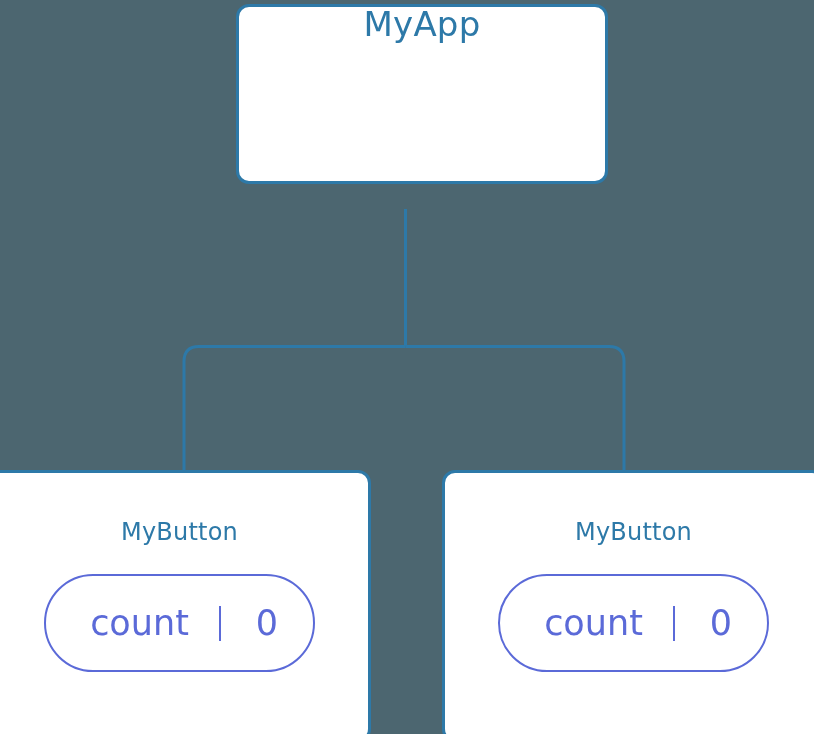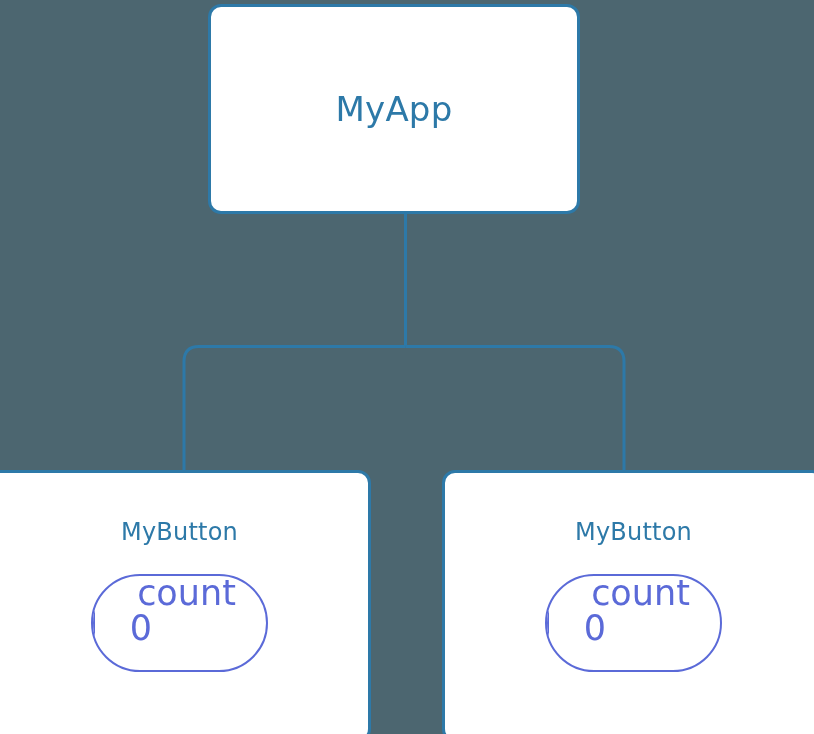--- a/index.html
+++ b/index.html
@@ -33,25 +33,25 @@
     background: #ffffff;
     border: 3px solid #2d79a8;
     border-radius: 13px;
     box-sizing: border-box;
     display: flex;
     flex-direction: column;
     align-items: center;
   }
 
   .node-root {
-    left: 208px;
+    left: 236px;
     top: 4px;
     width: 372px;
-    height: 210px;
-    justify-content: center;
+    height: 180px;
+    justify-content: flex-start;
   }
 
   .node-child {
     width: 383px;
     height: 272px;
     justify-content: flex-start;
   }
   .node-child.left  { left: -12px; top: 470px; }
   .node-child.right { left: 442px; top: 470px; }
 
@@ -65,28 +65,27 @@
   }
   .node-child .node-title {
     font-size: 24px;
     margin-top: 47px;
   }
 
   
   .state-pill {
     margin-top: 30px;
     display: flex;
-    align-items: flex-start;
+    align-items: center;
     height: 98px;
     border: 2px solid #5b6ad8;
     border-radius: 49px;
     box-sizing: border-box;
     background: transparent;
     overflow: hidden;
-    flex-direction: column;
   }
   .state-key,
   .state-val {
     display: flex;
     align-items: center;
     justify-content: center;
     color: #5b6ad8;
     font-size: 35px;
     line-height: 1;
     box-sizing: border-box;

